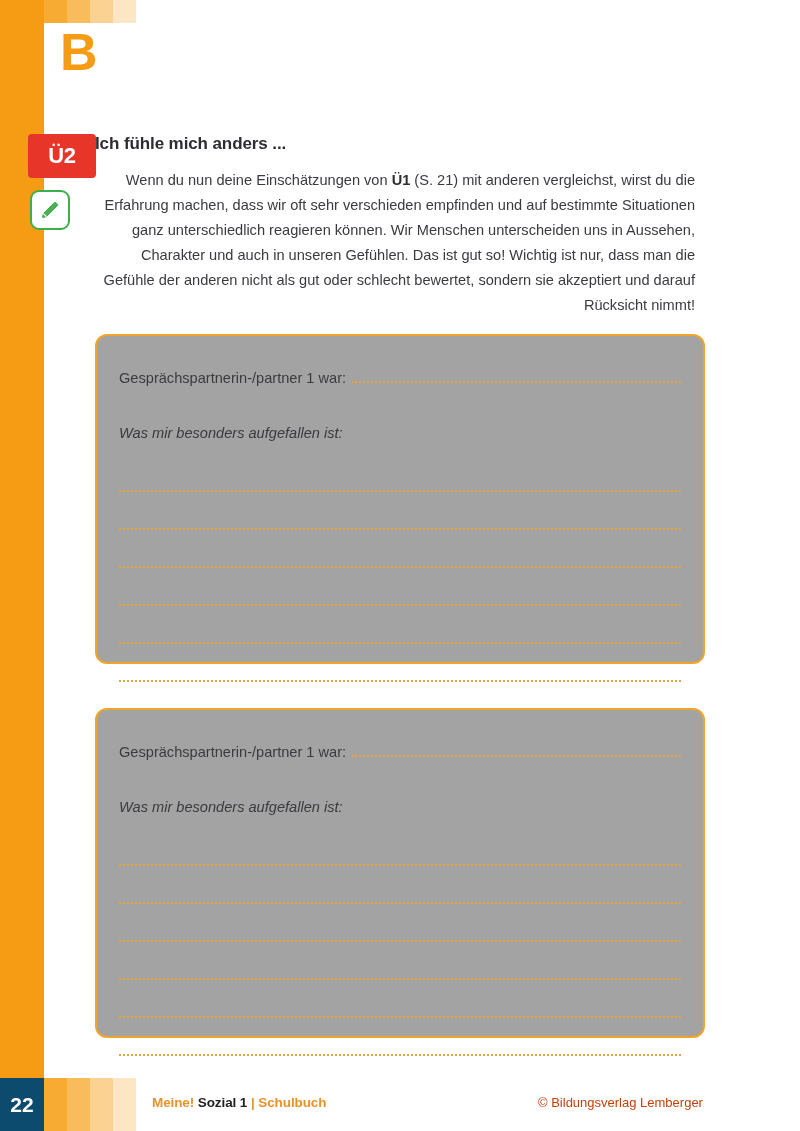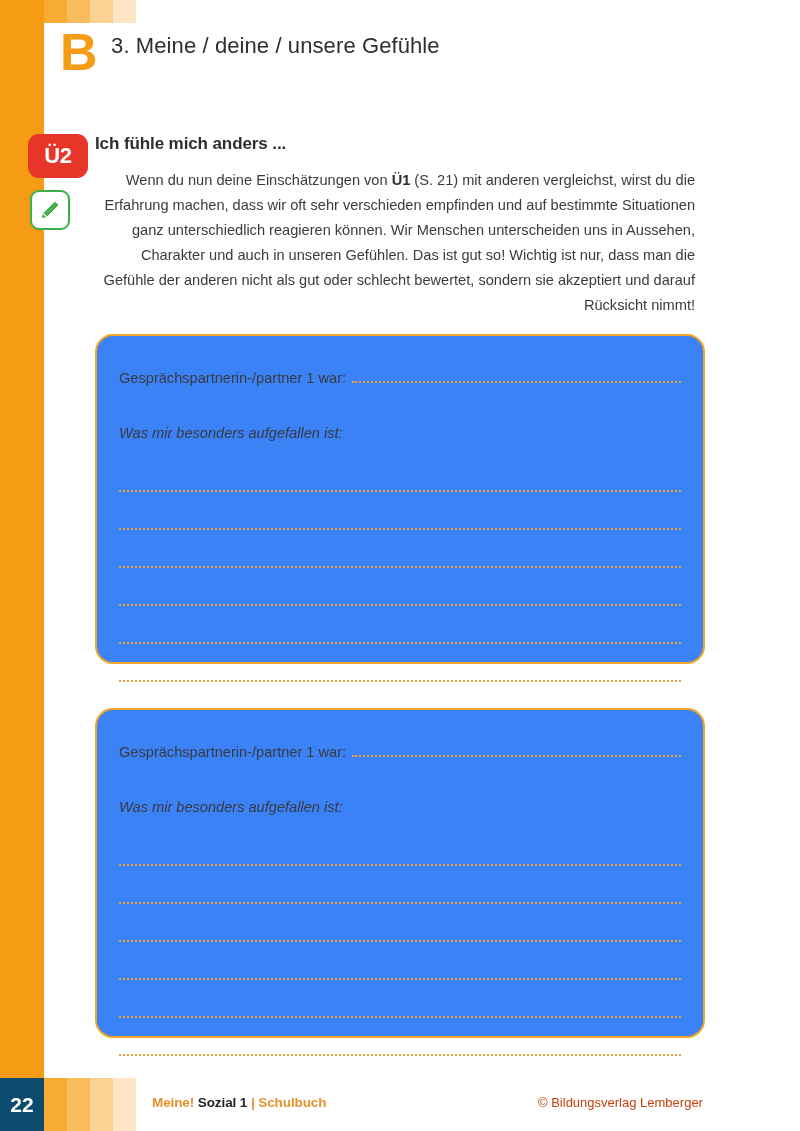--- a/index.html
+++ b/index.html
@@ -69,23 +69,23 @@
   }
 
   
   .badge-col {
     position: absolute;
     left: 28px;
     top: 134px;
     width: 44px;
   }
   .ue-badge {
-    width: 60px;
+    width: 68px;
     height: 44px;
-    border-radius: 11px;
+    border-radius: 4px;
     background: #e8352a;
     color: #ffffff;
     font-size: 22px;
     font-weight: bold;
     display: flex;
     align-items: center;
     justify-content: center;
     letter-spacing: -0.3px;
   }
   .pencil-badge {
@@ -123,23 +123,23 @@
     text-align: right;
   }
   .task-body b { color: #2d2d33; }
 
   
   .answer-box {
     position: absolute;
     left: 95px;
     width: 610px;
     border: 2px solid #f0a429;
-    border-radius: 18px;
+    border-radius: 12px;
     box-sizing: border-box;
-    background: #3b82f6;
+    background: #a3a3a3;
     text-align: right;
   }
   #box-1 { top: 334px; height: 330px; }
   #box-2 { top: 708px; height: 330px; }
 
   .partner-row {
     position: absolute;
     left: 22px;
     right: 22px;
     top: 33px;
@@ -229,21 +229,20 @@
 <div class="top-swatches">
   <div class="sw" style="background: rgb(248, 171, 51);"></div>
   <div class="sw" style="background: rgb(249, 188, 92);"></div>
   <div class="sw" style="background: rgb(251, 210, 145);"></div>
   <div class="sw" style="background: rgb(253, 230, 196);"></div>
 </div>
 
 <div class="header">
   <div class="chapter-letter">B</div>
   <div class="header-texts">
-    <div class="chapter-title">3. Meine / deine / unsere Gefühle</div>
   </div>
 </div>
 
 <div class="badge-col">
   <div class="ue-badge">Ü2</div>
   <div class="pencil-badge">
     <svg width="24" height="24" viewBox="0 0 24 24" aria-hidden="true">
       <path d="M4.5 19.5 L5.4 15.6 L16.1 4.9 C16.7 4.3 17.6 4.3 18.2 4.9 L19.1 5.8 C19.7 6.4 19.7 7.3 19.1 7.9 L8.4 18.6 Z" fill="#4cb050" stroke="#3daf4a" stroke-width="1" stroke-linejoin="round"></path>
       <path d="M5.4 15.6 L8.4 18.6" stroke="#ffffff" stroke-width="1.1"></path>
     </svg>

